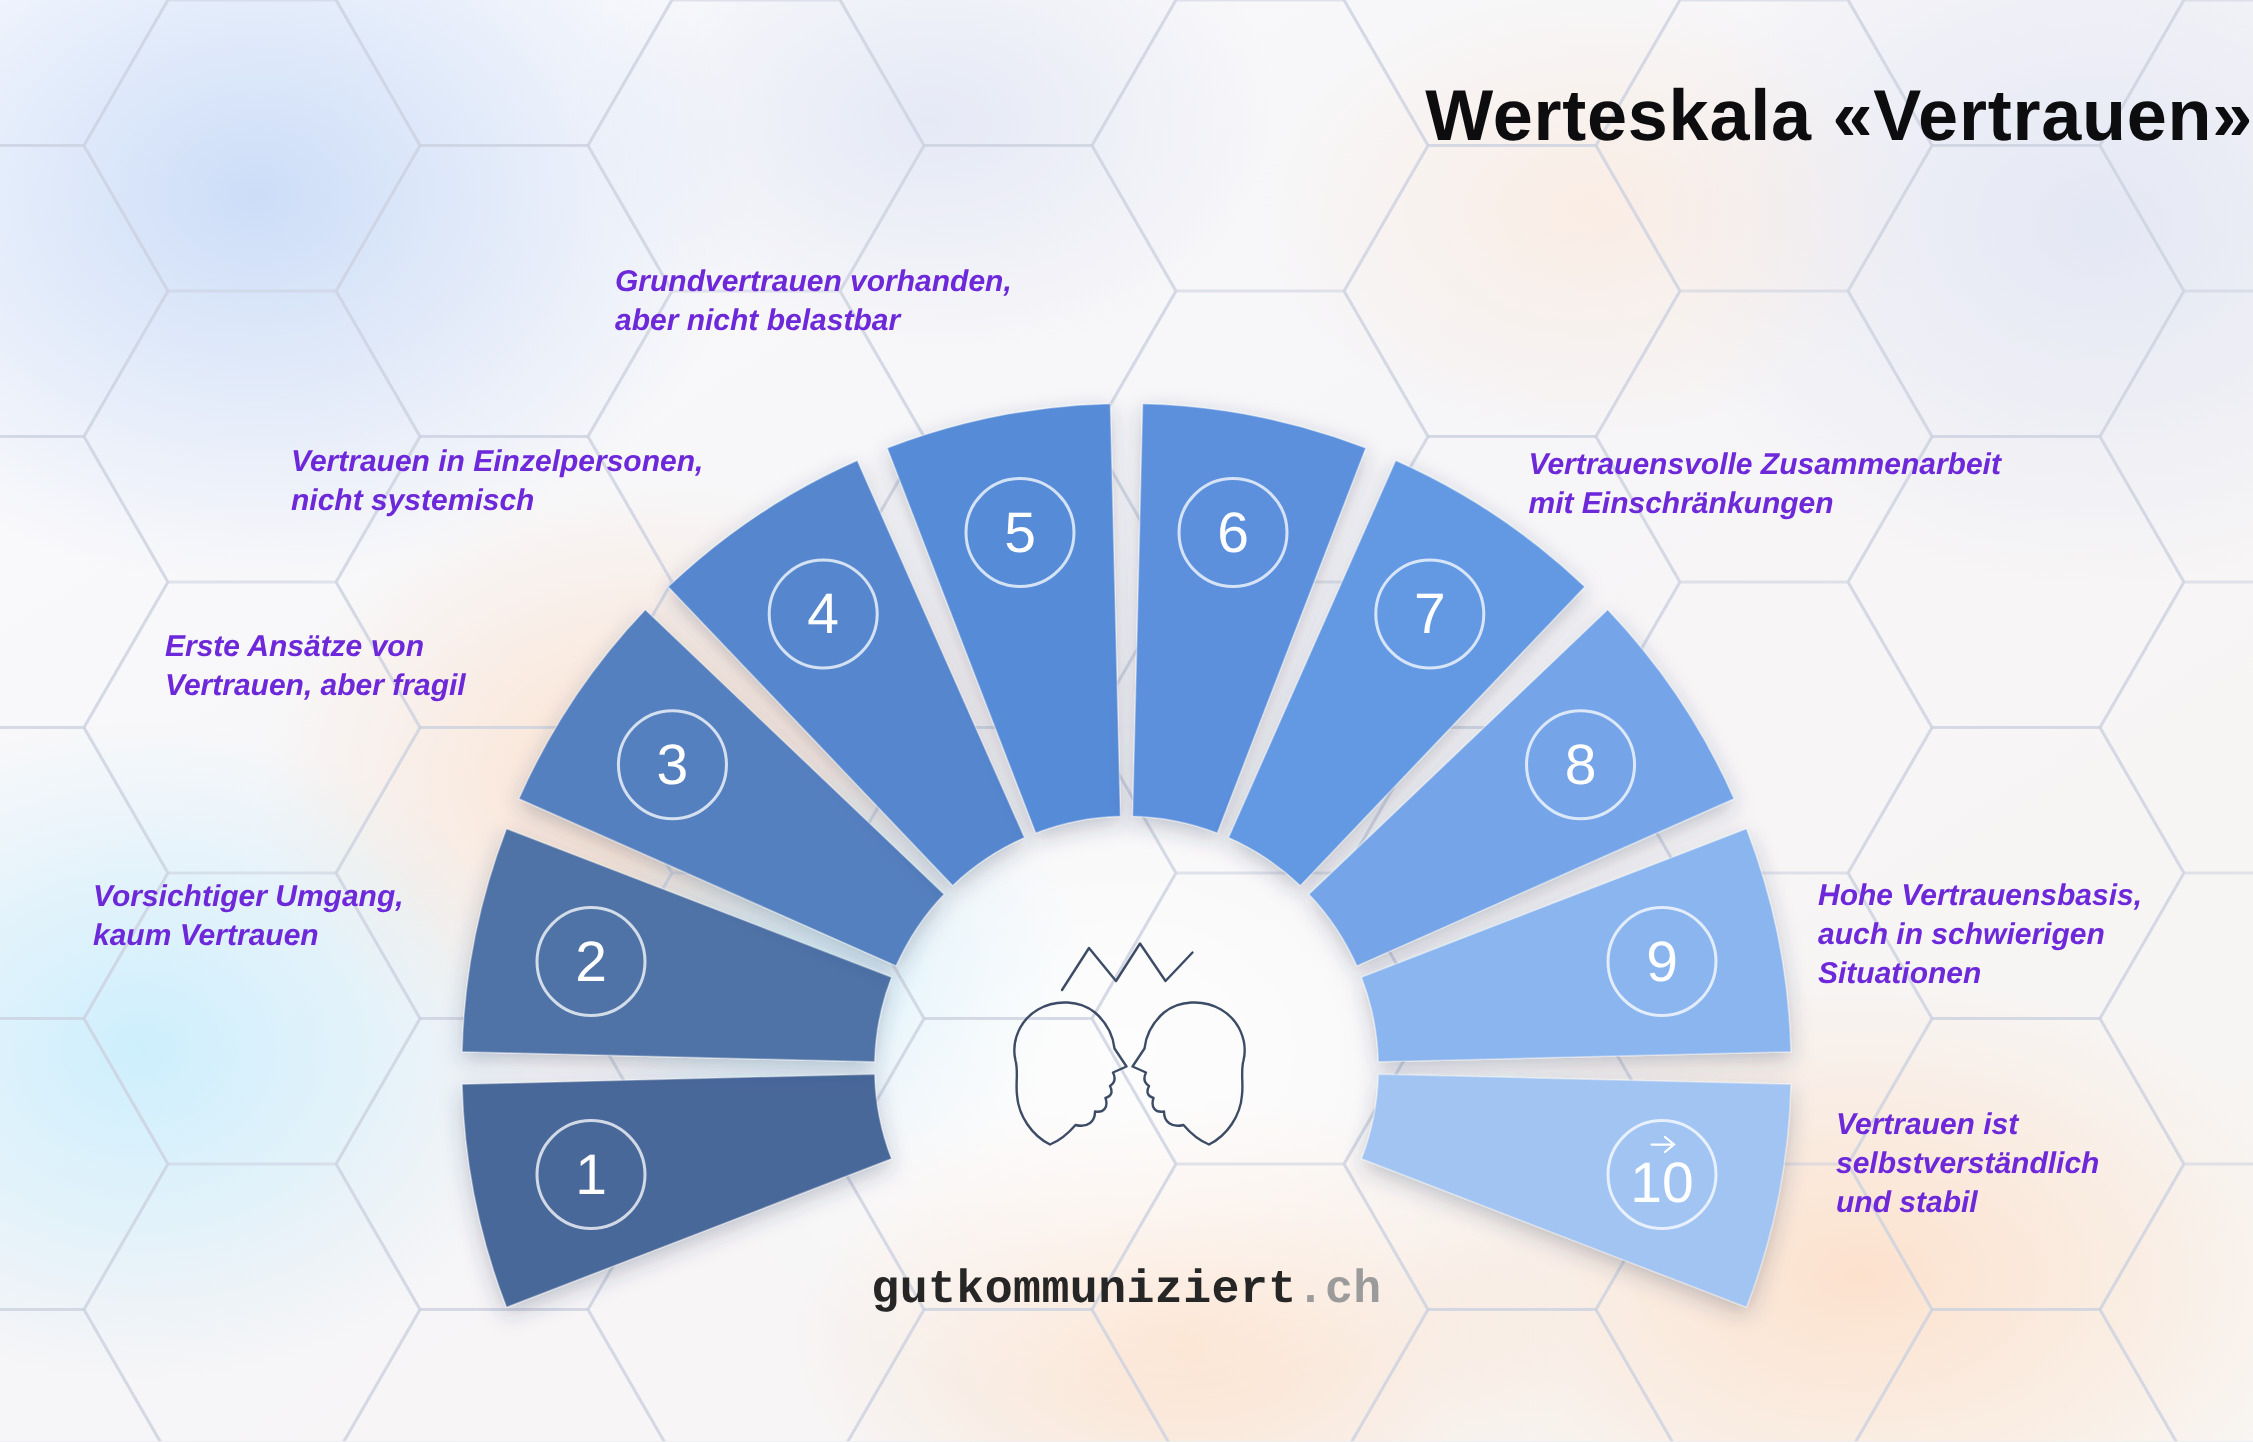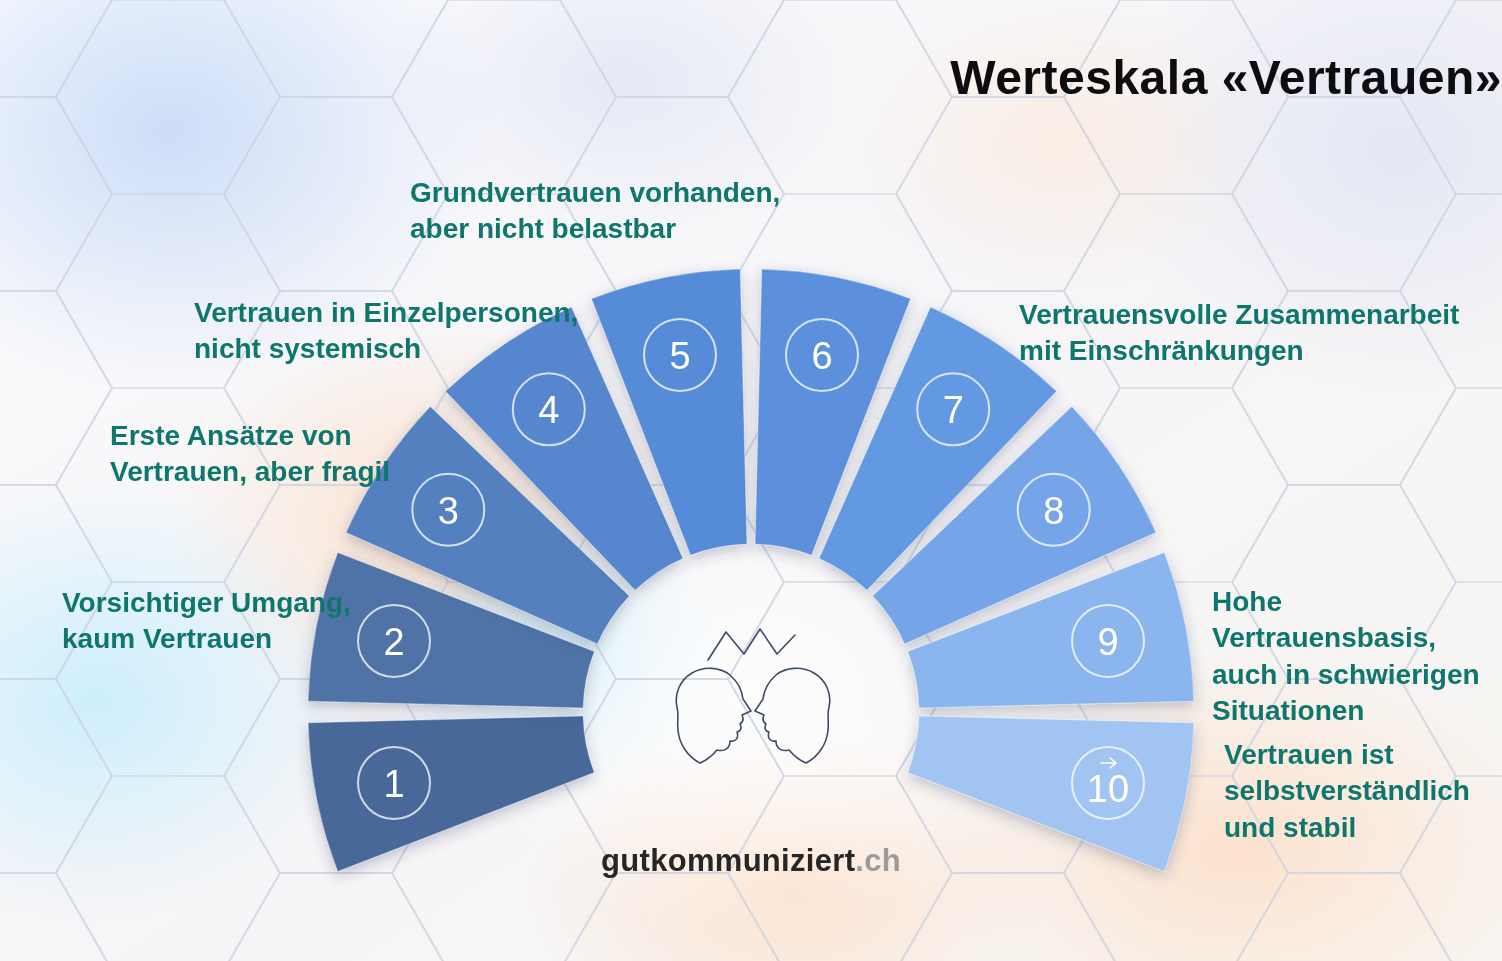--- a/index.html
+++ b/index.html
@@ -6,26 +6,26 @@
   .page{
     position:relative;width:1502px;height:961px;overflow:hidden;
     font-family:"Liberation Sans",sans-serif;background:#f4f4f8;
   }
   .bg,.fan{position:absolute;left:0;top:0;width:1502px;height:961px;}
   .title{
     position:absolute;top:50px;left:0;width:100%;margin:0;
     text-align:right;font-size:48px;font-weight:600;letter-spacing:.5px;color:#0d0d0f;
   }
   .seg-label{
-    position:absolute;font-size:28px;font-weight:700;line-height:1.3;
-    color:#0f766e;white-space:pre-line;
+    position:absolute;font-size:20px;font-weight:700;line-height:1.3;
+    color:#6d28d9;white-space:pre-line;font-style:italic;
   }
   .footer{
     position:absolute;top:843px;left:0;width:100%;text-align:center;
-    font-size:31px;font-weight:700;letter-spacing:.3px;
+    font-size:31px;font-weight:700;letter-spacing:.3px;font-family:Liberation Mono, monospace;
   }
   .footer .brand{color:#262626;}
   .footer .tld{color:#9b9b9b;}
   .seg-num{
     fill:#ffffff;font-size:38px;font-weight:400;
     font-family:"Liberation Sans",sans-serif;
   }
   .face-line{fill:none;stroke:#3d4c66;stroke-width:1.6;stroke-linecap:round;stroke-linejoin:round;}
 </style>
 </head>

